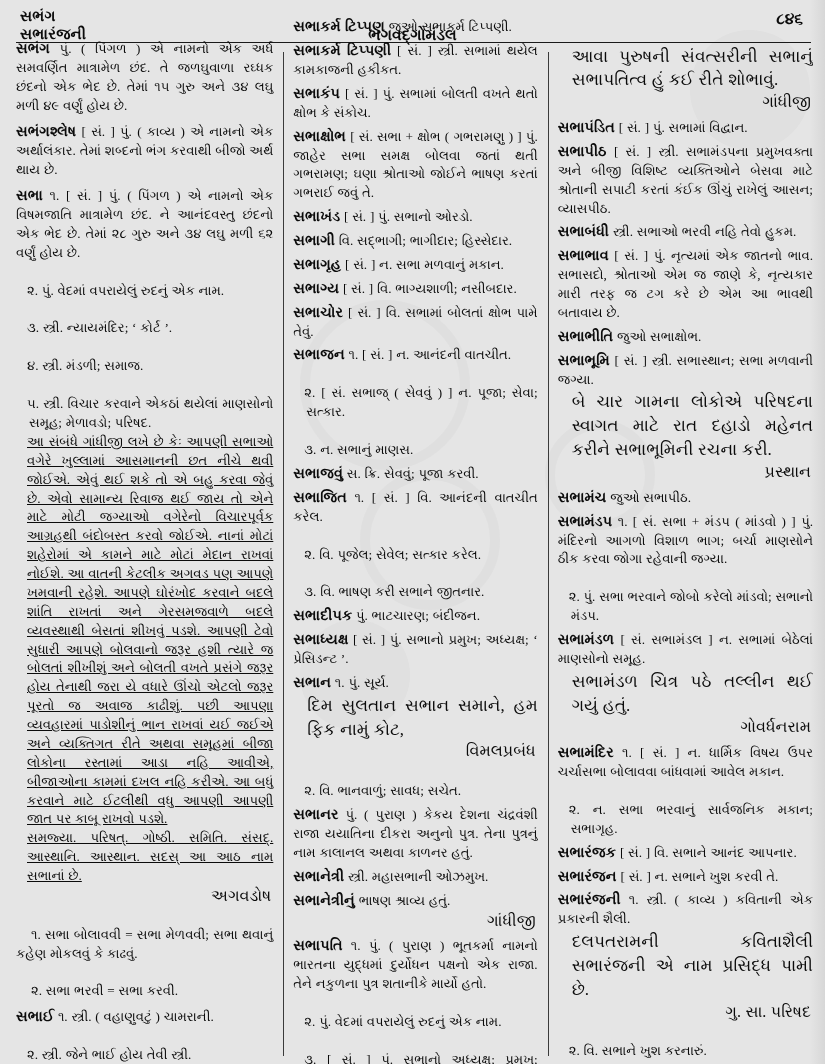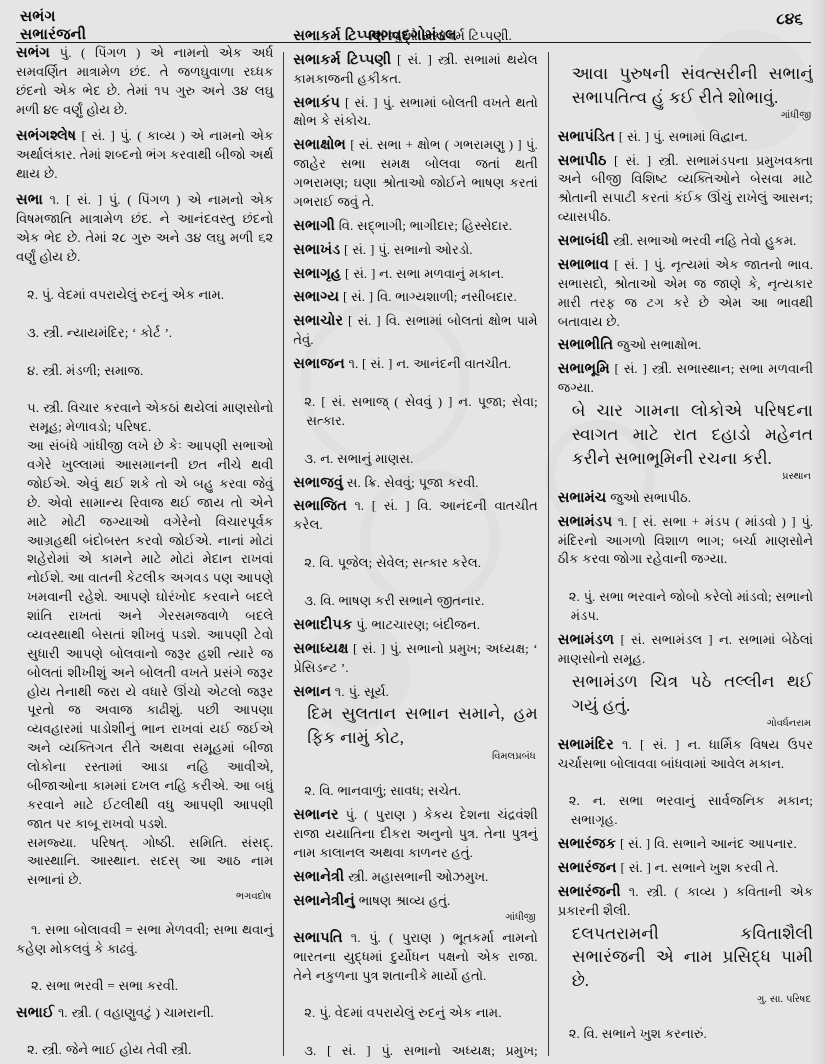--- a/index.html
+++ b/index.html
@@ -128,32 +128,33 @@
   .sense {
     display: block;
     padding-left: 13px;
     text-indent: -2px;
     margin-top: 19px;
   }
   .sense.run { display: inline; padding-left: 0; text-indent: 0; }
   .cont {
     display: block;
     padding-left: 11px;
+    text-decoration: underline;
   }
   .quote {
     display: block;
     font-size: 17px;
     padding-left: 14px;
     margin-top: 1px;
     line-height: 1.4;
   }
   .src {
     display: block;
     text-align: right;
-    font-size: 10px;
+    font-size: 16px;
     padding-right: 2px;
     margin-top: -1px;
   }
   .para {
     display: block;
     text-indent: 15px;
     margin-top: 18px;
   }
 </style>
 </head>
@@ -194,21 +195,21 @@
 
       <div class="entry">
         <span class="hw">સભા</span>
         <span class="sense run">૧. [ સં. ] પું. ( પિંગળ ) એ નામનો એક વિષમજાતિ માત્રામેળ છંદ. ને આનંદવસ્તુ છંદનો એક ભેદ છે. તેમાં ૨૮ ગુરુ અને ૩૪ લઘુ મળી ૬૨ વર્ણું હોય છે.</span>
         <span class="sense">૨. પું. વેદમાં વપરાયેલું રુદનું એક નામ.</span>
         <span class="sense">૩. સ્ત્રી. ન્યાયમંદિર; ‘ કોર્ટ ’.</span>
         <span class="sense">૪. સ્ત્રી. મંડળી; સમાજ.</span>
         <span class="sense">૫. સ્ત્રી. વિચાર કરવાને એકઠાં થયેલાં માણસોનો સમૂહ; મેળાવડો; પરિષદ.</span>
         <span class="cont">આ સંબંધે ગાંધીજી લખે છે કેઃ આપણી સભાઓ વગેરે ખુલ્લામાં આસમાનની છત નીચે થવી જોઈએ. એવું થઈ શકે તો એ બહુ કરવા જેવું છે. એવો સામાન્ય રિવાજ થઈ જાય તો એને માટે મોટી જગ્યાઓ વગેરેનો વિચારપૂર્વક આગ્રહથી બંદોબસ્ત કરવો જોઈએ. નાનાં મોટાં શહેરોમાં એ કામને માટે મોટાં મેદાન રાખવાં નોઈશે. આ વાતની કેટલીક અગવડ પણ આપણે ખમવાની રહેશે. આપણે ઘોરંખોદ કરવાને બદલે શાંતિ રાખતાં અને ગેરસમજવાળે બદલે વ્યવસ્થાથી બેસતાં શીખવું પડશે. આપણી ટેવો સુધારી આપણે બોલવાનો જરૂર હશી ત્યારે જ બોલતાં શીખીશું અને બોલતી વખતે પ્રસંગે જરૂર હોય તેનાથી જરા યે વધારે ઊંચો એટલો જરૂર પૂરતો જ અવાજ કાઢીશું. પછી આપણા વ્યવહારમાં પાડોશીનું ભાન રાખવાં યઈ જઈએ અને વ્યક્તિગત રીતે અથવા સમૂહમાં બીજા લોકોના રસ્તામાં આડા નહિ આવીએ, બીજાઓના કામમાં દખલ નહિ કરીએ. આ બધું કરવાને માટે ઈટલીથી વધુ આપણી આપણી જાત પર કાબૂ રાખવો પડશે.</span>
         <span class="cont">સમજ્યા. પરિષત્. ગોષ્ઠી. સમિતિ. સંસદ્. આસ્થાનિ. આસ્થાન. સદસ્ આ આઠ નામ સભાનાં છે.</span>
-        <span class="src">ભગવદોષ</span>
+        <span class="src">અગવડોષ</span>
         <span class="para">૧. સભા બોલાવવી = સભા મેળવવી; સભા થવાનું કહેણ મોકલવું કે કાઢવું.</span>
         <span class="para">૨. સભા ભરવી = સભા કરવી.</span>
       </div>
 
       <div class="entry">
         <span class="hw">સભાઈ</span>
         <span class="sense run">૧. સ્ત્રી. ( વહાણુવટું ) ચામરાની.</span>
         <span class="sense">૨. સ્ત્રી. જેને ભાઈ હોય તેવી સ્ત્રી.</span>
       </div>
 
@@ -232,27 +233,27 @@
         <span class="hw">સભાકંપ</span>
         <span>[ સં. ] પું. સભામાં બોલતી વખતે થતો ક્ષોભ કે સંકોચ.</span>
       </div>
 
       <div class="entry tight">
         <span class="hw">સભાક્ષોભ</span>
         <span>[ સં. સભા + ક્ષોભ ( ગભરામણુ ) ] પું. જાહેર સભા સમક્ષ બોલવા જતાં થતી ગભરામણ; ઘણા શ્રોતાઓ જોઈને ભાષણ કરતાં ગભરાઈ જવું તે.</span>
       </div>
 
       <div class="entry tight">
+        <span class="hw">સભાખંડ</span>
+        <span>[ સં. ] પું. સભાનો ઓરડો.</span>
+      </div>
+
+      <div class="entry tight">
         <span class="hw">સભાગી</span>
         <span>વિ. સદ્ભાગી; ભાગીદાર; હિસ્સેદાર.</span>
-      </div>
-
-      <div class="entry tight">
-        <span class="hw">સભાખંડ</span>
-        <span>[ સં. ] પું. સભાનો ઓરડો.</span>
       </div>
 
       <div class="entry tight">
         <span class="hw">સભાગૃહ</span>
         <span>[ સં. ] ન. સભા મળવાનું મકાન.</span>
       </div>
 
       <div class="entry tight">
         <span class="hw">સભાગ્ય</span>
         <span>[ સં. ] વિ. ભાગ્યશાળી; નસીબદાર.</span>

